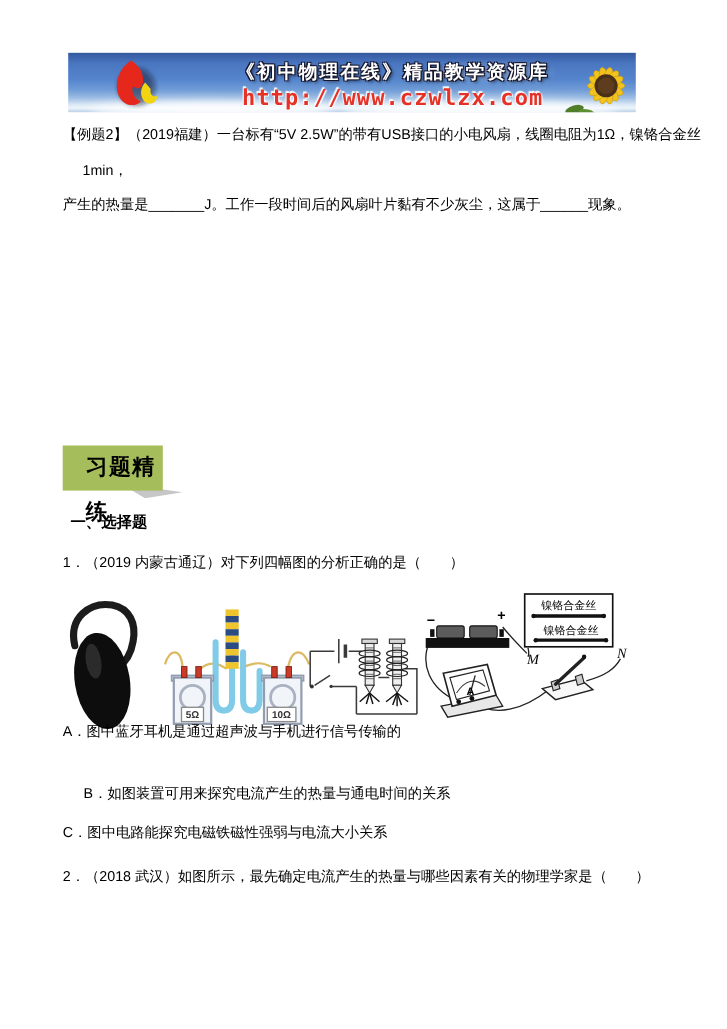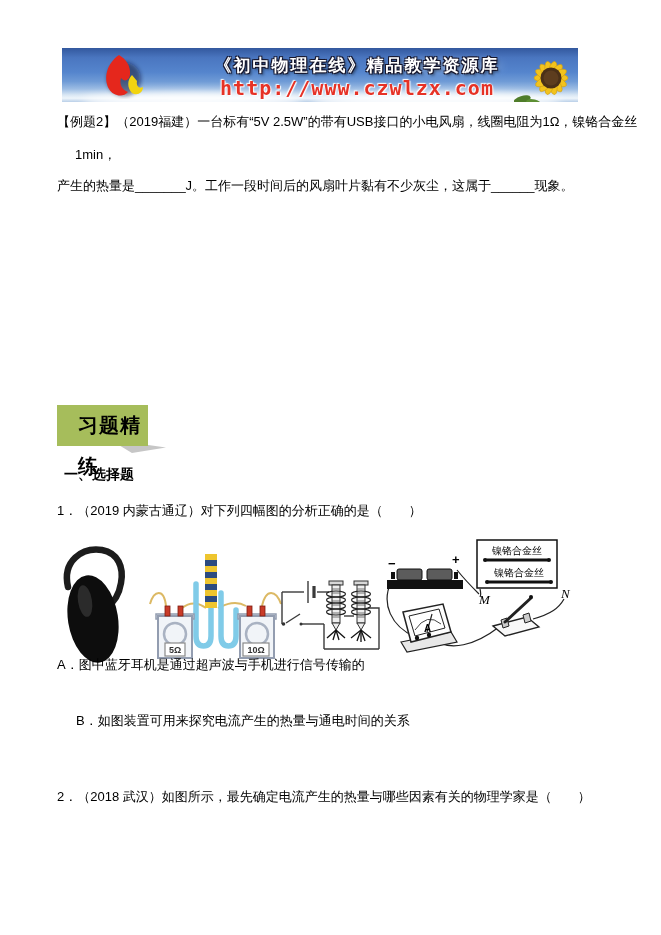--- a/index.html
+++ b/index.html
@@ -266,16 +266,17 @@
       <polygon points="108,88 142,79 154,89 120,98" fill="#f8f8f8" stroke="#222" stroke-width="1.3"></polygon>
       <polygon points="116,82 122,80 124,88 118,90" fill="#ccc" stroke="#222"></polygon>
       <polygon points="138,77 144,75 146,83 140,85" fill="#ccc" stroke="#222"></polygon>
       <line x1="120" y1="84" x2="146" y2="60" stroke="#222" stroke-width="3" stroke-linecap="round"></line>
       <circle cx="146" cy="59" r="2" fill="#111"></circle>
     </g>
   </svg>
 
   <p class="txt opt-a">A．图中蓝牙耳机是通过超声波与手机进行信号传输的</p>
   <p class="txt opt-b">B．如图装置可用来探究电流产生的热量与通电时间的关系</p>
+  <p class="txt opt-c">C．图中电路能探究电磁铁磁性强弱与电流大小关系</p>
 
   <p class="txt q2"><b>2．（2018 武汉）</b><span>如图所示，最先确定电流产生的热量与哪些因素有关的物理学家是（　　）</span></p>
 
 </div>
 
 </body></html>

